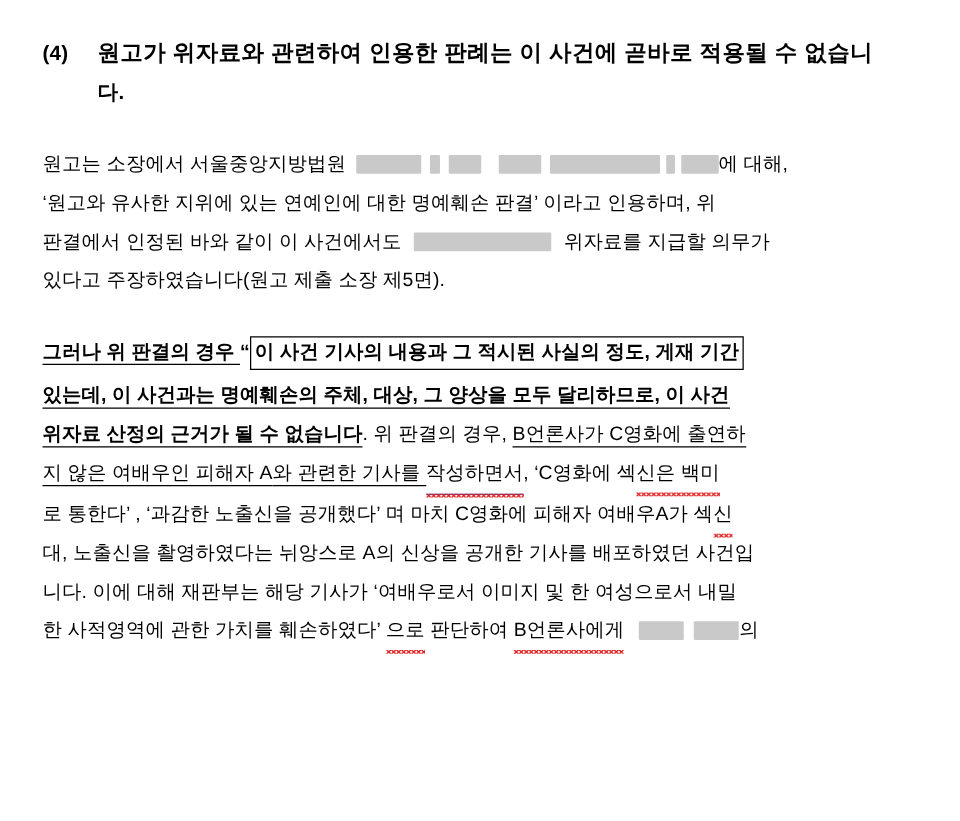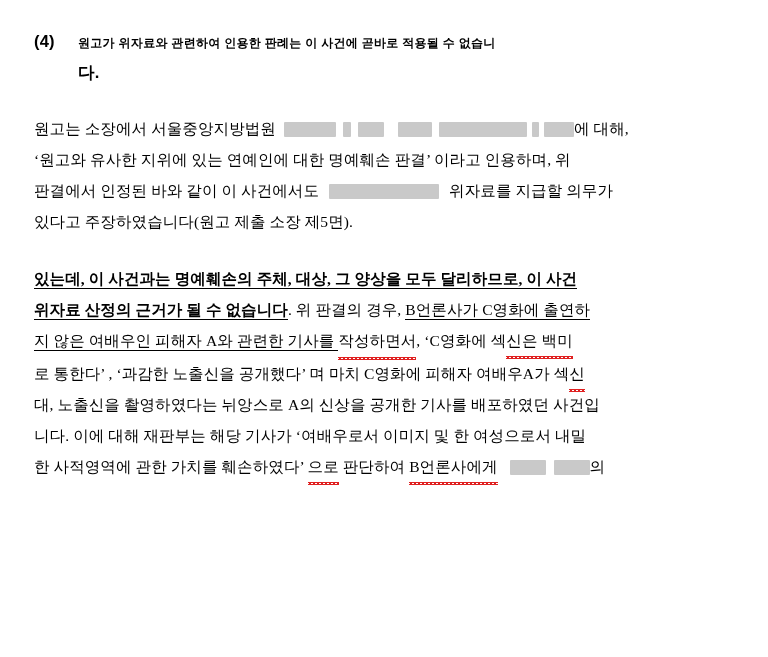--- a/index.html
+++ b/index.html
@@ -38,42 +38,42 @@
     align-items: baseline;
   }
   .heading-num {
     width: 44px;
     flex: none;
     font-weight: bold;
     font-size: 16.5px;
   }
   .heading-text {
     font-weight: bold;
-    font-size: 12px;
+    font-size: 18px;
     letter-spacing: 0.3px;
   }
   .heading-cont {
     margin-left: 44px;
     font-weight: bold;
     font-size: 16.5px;
     line-height: 1.85;
   }
 
   
   .para {
     font-size: 15.5px;
     line-height: 2.0;
     letter-spacing: 0.1px;
     text-align: justify;
     margin: 0;
   }
   .para-1 { margin-top: 26px; }
   .para-2 { margin-top: 26px; }
 
-  .line { display: block; white-space: nowrap; font-family: Liberation Serif, serif; }
+  .line { display: block; white-space: nowrap; }
 
   
   .redact {
     display: inline-block;
     vertical-align: -3px;
     background: #c9c9c9;
     border-radius: 1px;
     filter: blur(0.4px);
   }
   .redact.small { height: 15px; }
@@ -141,20 +141,23 @@
     </span>
     <span class="line">‘원고와 유사한 지위에 있는 연예인에 대한 명예훼손 판결’ 이라고 인용하며, 위</span>
     <span class="line">
       <span>판결에서 인정된 바와 같이 이 사건에서도</span><span class="redact small" style="width:110px; margin-left:10px; margin-right:10px;"></span><span>위자료를 지급할 의무가</span>
     </span>
     <span class="line">있다고 주장하였습니다(원고 제출 소장 제5면).</span>
   </div>
 
   <div class="para para-2">
 
+    <span class="line" style="margin-bottom:4px;">
+      <span class="bold u-solid">그러나 위 판결의 경우 </span><span class="bold">“</span><span class="boxed bold">이 사건 기사의 내용과 그 적시된 사실의 정도, 게재 기간</span>
+    </span>
 
 
     <span class="line">
       <span class="bold u-solid">있는데, 이 사건과는 명예훼손의 주체, 대상, 그 양상을 모두 달리하므로, 이 사건</span>
     </span>
 
     <span class="line">
       <span class="bold u-solid">위자료 산정의 근거가 될 수 없습니다</span><span>. 위 판결의 경우, </span><span class="u-thin">B언론사가 C영화에 출연하</span>
     </span>
 

